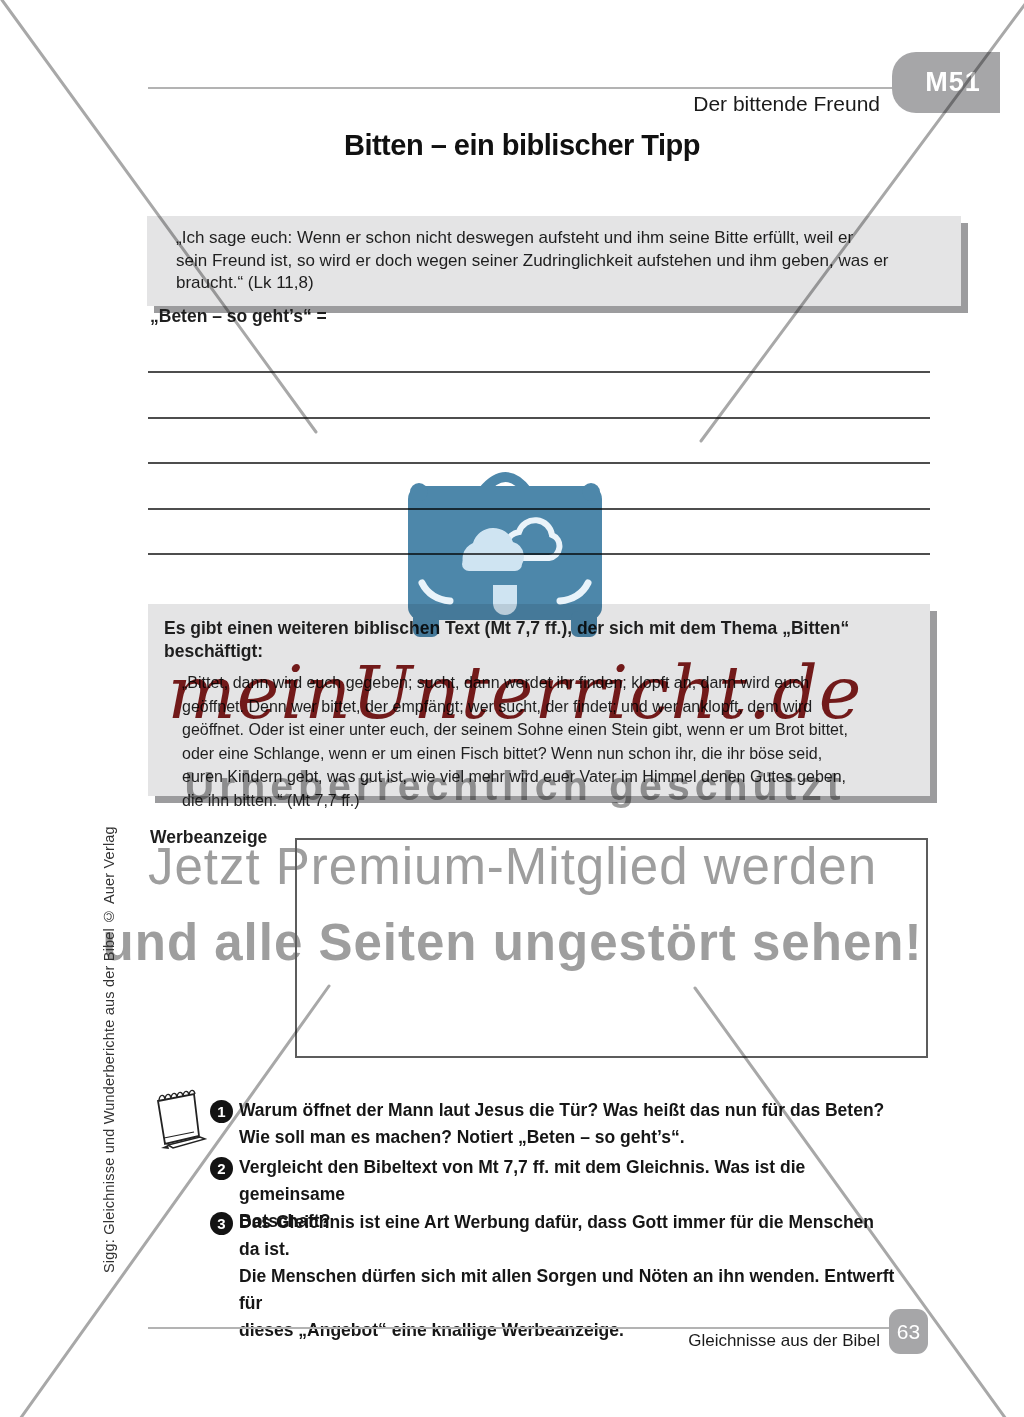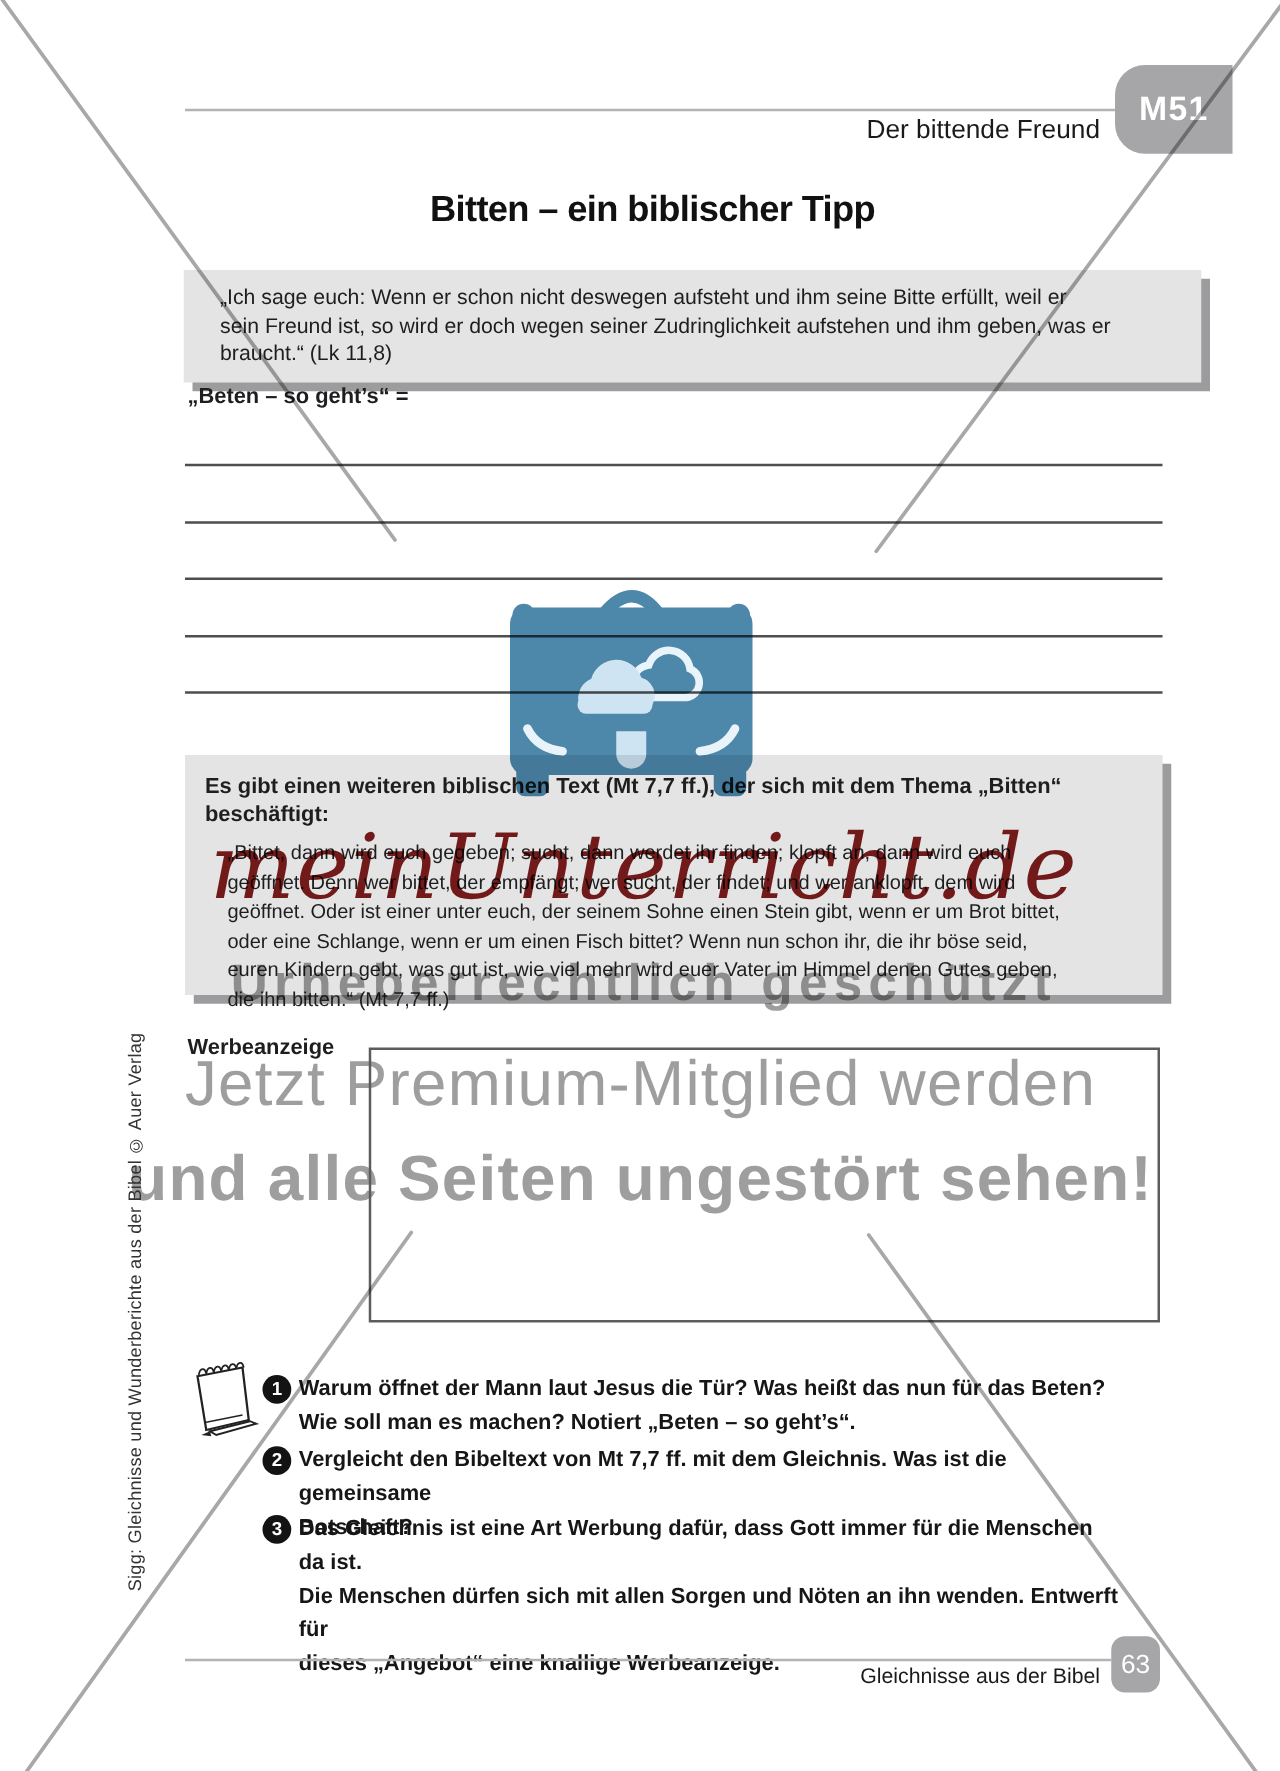--- a/index.html
+++ b/index.html
@@ -6,26 +6,26 @@
   #page{
     position:relative;width:1024px;height:1417px;background:#ffffff;overflow:hidden;
     font-family:"Liberation Sans",sans-serif;color:#1e1e1e;
   }
   .abs{position:absolute;}
   .preline{white-space:pre-line;}
 
   
   .header-rule{left:148px;top:87px;width:744px;border-top:2px solid #b3b3b3;height:0;}
   .m51-badge{
-    left:892px;top:52px;width:94px;height:71px;background:#a6a6a8;
+    left:892px;top:52px;width:94px;height:61px;background:#a6a6a8;
     border-radius:24px 0 0 24px;display:flex;align-items:center;justify-content:center;
-    color:#ffffff;font-size:27px;font-weight:bold;letter-spacing:1px;
+    color:#ffffff;font-size:27px;font-weight:bold;letter-spacing:1px;padding-left:14px;
   }
   .header-topic{left:580px;top:92px;width:300px;text-align:right;font-size:21px;color:#1a1a1a;}
-  .page-title{left:122px;top:129px;width:800px;text-align:center;font-size:29px;font-weight:bold;letter-spacing:-0.5px;color:#111;margin-top:23px;}
+  .page-title{left:122px;top:129px;width:800px;text-align:center;font-size:29px;font-weight:bold;letter-spacing:-0.5px;color:#111;}
 
   
   .quote-box{background:#e4e4e5;box-shadow:7px 7px 0 #9c9c9e;box-sizing:border-box;}
   .quote-box1{left:147px;top:186px;width:814px;height:90px;padding:11px 29px;font-size:17px;line-height:22.5px;margin-top:30px;}
   .quote-box2{left:148px;top:604px;width:782px;height:192px;padding:13px 16px 12px;}
   .q2-heading{font-size:17.5px;line-height:23px;font-weight:bold;}
   .q2-body{font-size:16px;line-height:23.5px;margin-top:8px;margin-left:18px;}
 
   .beten-label{left:150px;top:306px;font-size:17.5px;font-weight:bold;}
 

